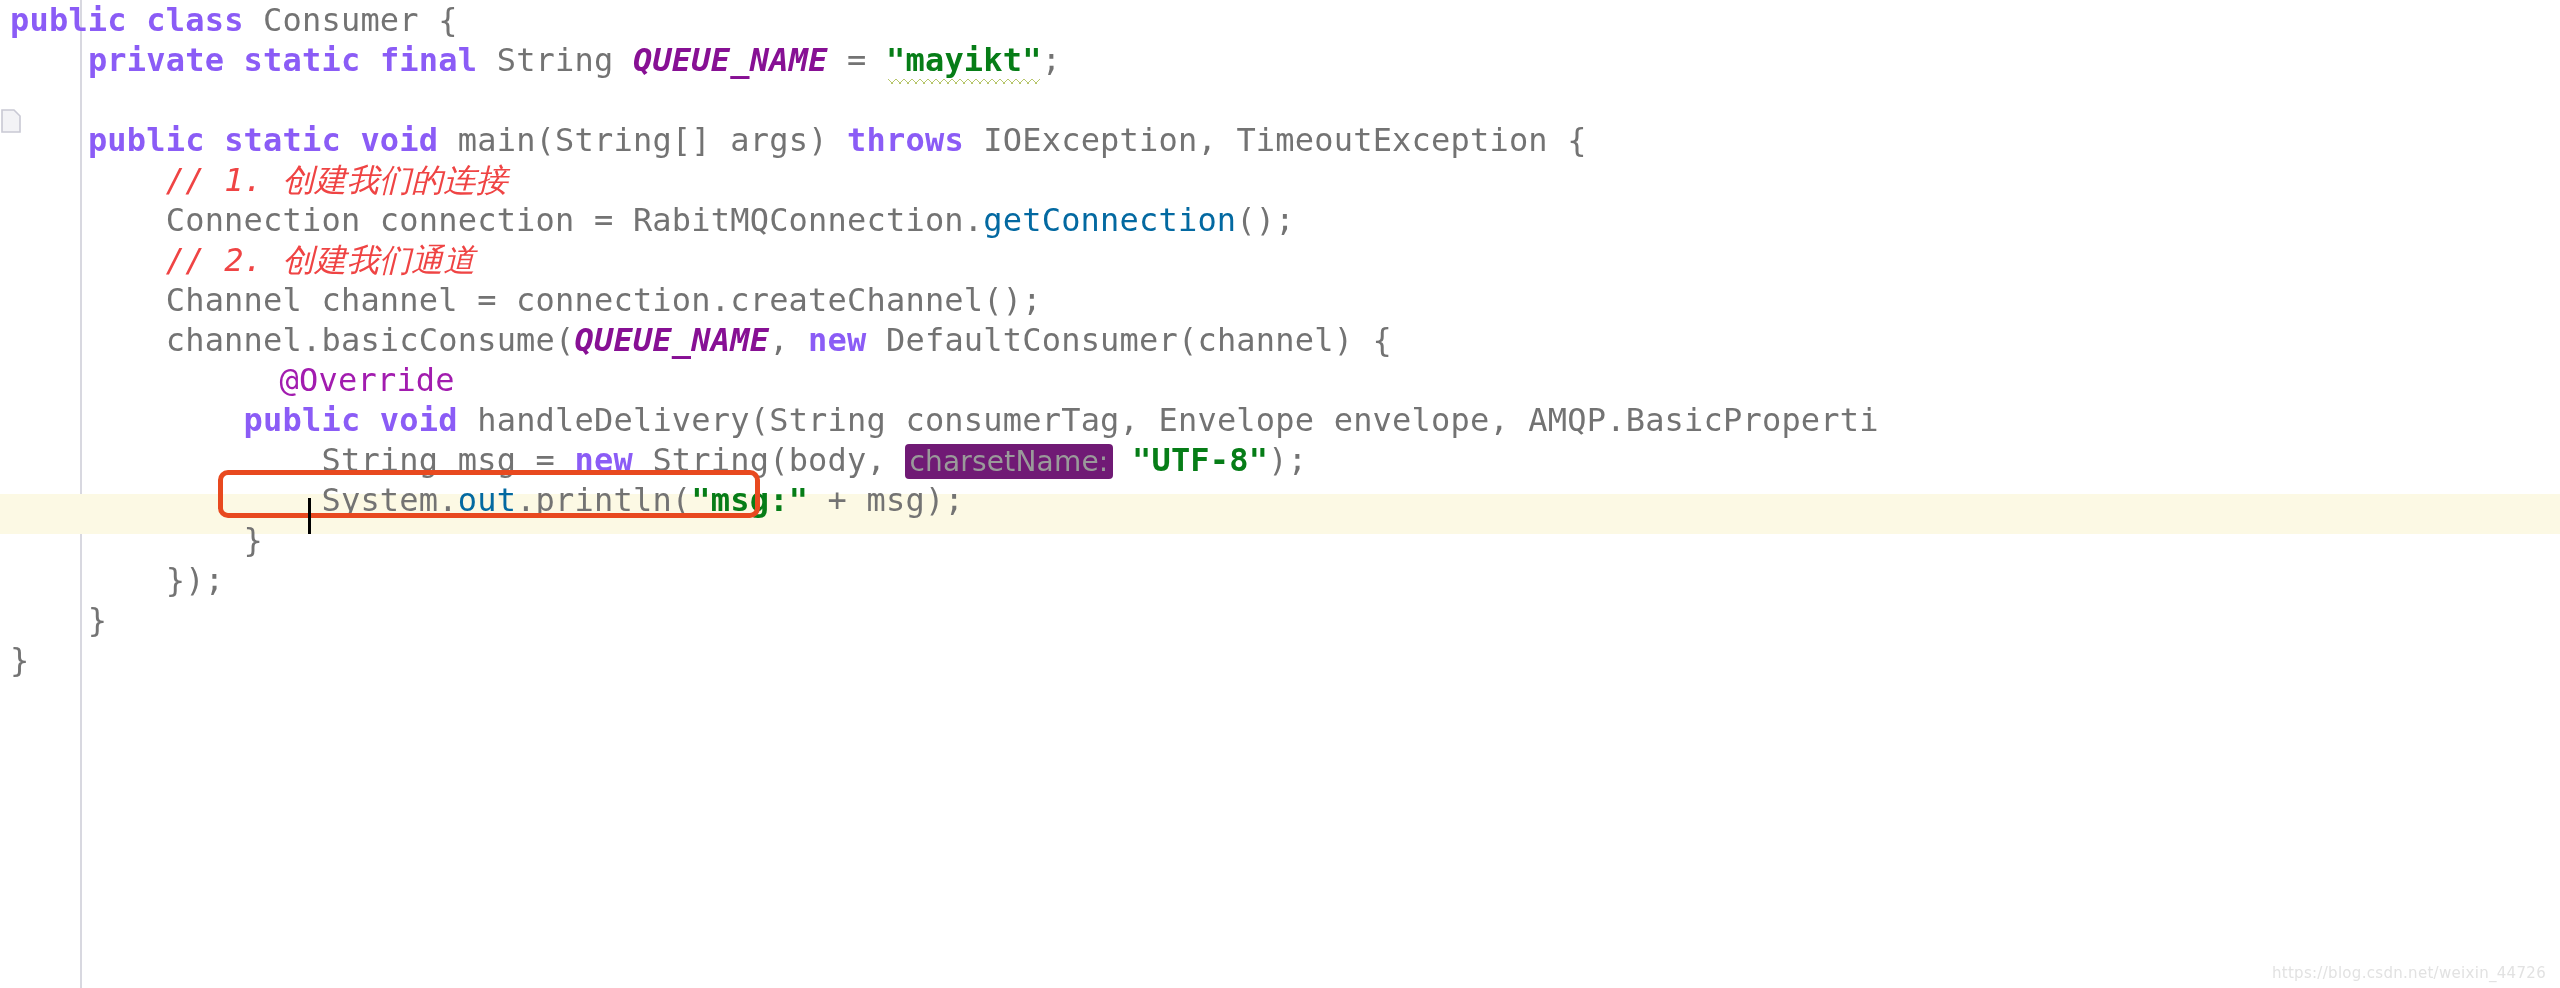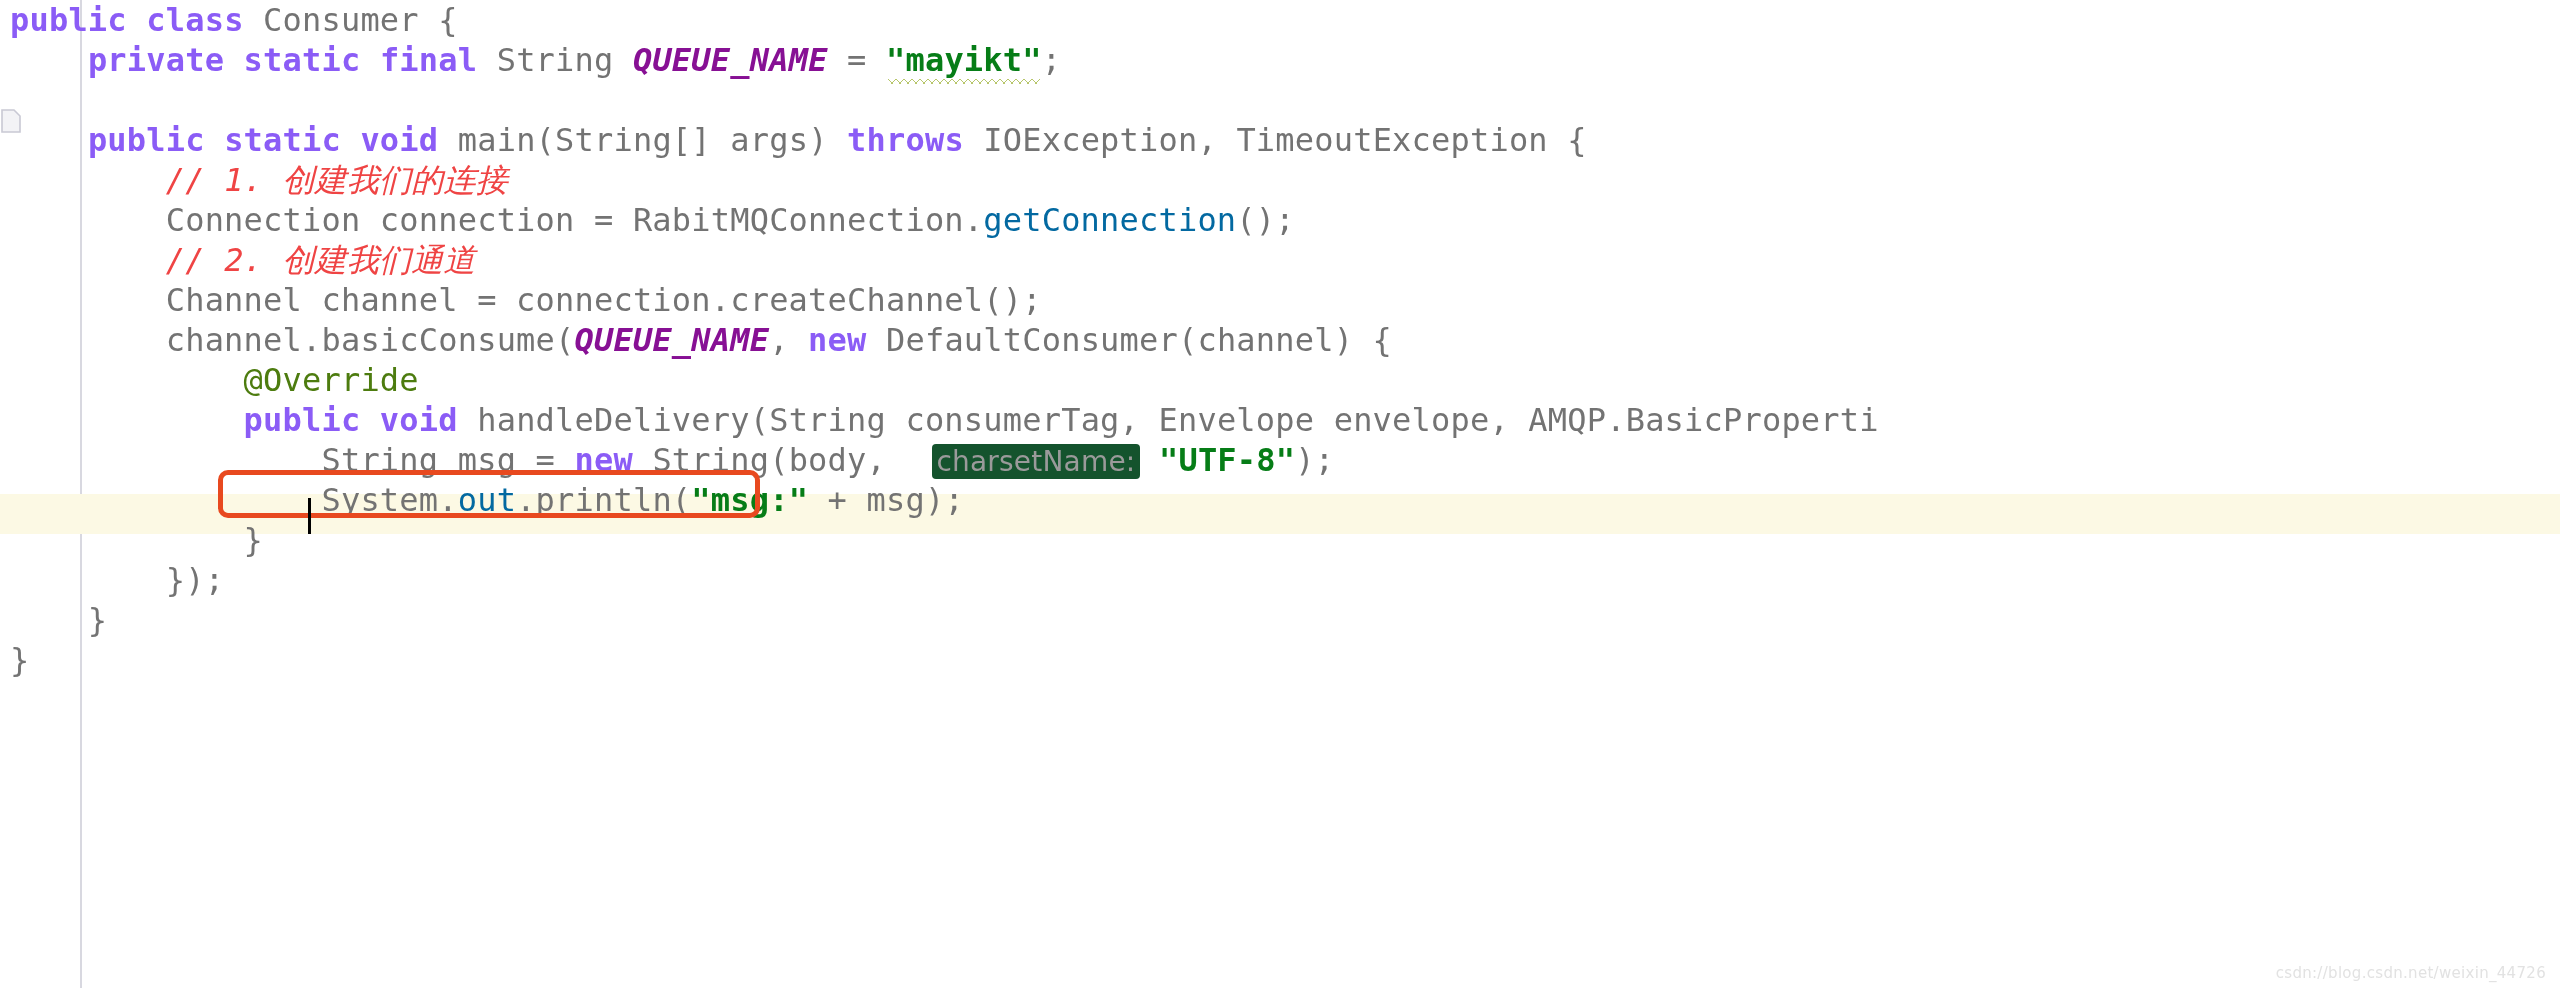--- a/index.html
+++ b/index.html
@@ -72,29 +72,28 @@
     box-sizing: border-box;
   }
 
   
   .kw      { color: #8b5cf6; font-weight: bold; }            
   .plain   { color: #737373; }
   .field   { color: #871094; font-style: italic; font-weight: bold; margin-top: 45px; }  
   .statfn  { color: #0369a1; }           
   .str     { color: #067d17; font-weight: bold; }            
   .cmt     { color: #ef4444; font-style: italic; }           
-  .anno    { color: #4d7c0f; }                               
+  .anno    { color: #a21caf; margin-left: 36px; }                               
   .hint    {
     color: #9a9a9a;
-    background: #14532d;
+    background: #701a75;
     border-radius: 4px;
     padding: 1px 4px;
     font-size: 28px;
     font-family: "DejaVu Sans", "Liberation Sans", sans-serif;
-    margin-left: 27px;
   }
 
   
   .squiggle {
     position: relative;
     display: inline-block;
   }
   .squiggle::after {
     content: "";
     position: absolute;
@@ -158,15 +157,15 @@
       <path d="M2 2 L14 2 L20 8 L20 24 L2 24 Z" fill="#f3f3f6" stroke="#c9c9d4" stroke-width="1.6"></path>
     </svg>
   </div>
 
   <div id="code"><div class="line"><span class="kw">public</span><span class="plain"> </span><span class="kw">class</span><span class="plain"> Consumer {</span></div><div class="line"><span class="plain">    </span><span class="kw">private</span><span class="plain"> </span><span class="kw">static</span><span class="plain"> </span><span class="kw">final</span><span class="plain"> String </span><span class="field">QUEUE_NAME</span><span class="plain"> = </span><span class="str squiggle">"mayikt"</span><span class="plain">;</span></div><div class="line">&nbsp;</div><div class="line"><span class="plain">    </span><span class="kw">public</span><span class="plain"> </span><span class="kw">static</span><span class="plain"> </span><span class="kw">void</span><span class="plain"> main(String[] args) </span><span class="kw">throws</span><span class="plain"> IOException, TimeoutException {</span></div><div class="line"><span class="plain">        </span><span class="cmt">// 1. 创建我们的连接</span></div><div class="line"><span class="plain">        Connection connection = RabitMQConnection.</span><span class="statfn">getConnection</span><span class="plain">();</span></div><div class="line"><span class="plain">        </span><span class="cmt">// 2. 创建我们通道</span></div><div class="line"><span class="plain">        Channel channel = connection.createChannel();</span></div><div class="line"><span class="plain">        channel.basicConsume(</span><span class="field">QUEUE_NAME</span><span class="plain">, </span><span class="kw">new</span><span class="plain"> DefaultConsumer(channel) {</span></div><div class="line"><span class="plain">            </span><span class="anno">@Override</span></div><div class="line"><span class="plain">            </span><span class="kw">public</span><span class="plain"> </span><span class="kw">void</span><span class="plain"> handleDelivery(String consumerTag, Envelope envelope, AMQP.BasicProperti</span></div><div class="line"><span class="plain">                String msg = </span><span class="kw">new</span><span class="plain"> String(body, </span><span class="hint">charsetName:</span><span class="plain"> </span><span class="str">"UTF-8"</span><span class="plain">);</span></div><div class="line"><span class="plain">                System.</span><span class="statfn">out</span><span class="plain">.println(</span><span class="str">"msg:"</span><span class="plain"> + msg);</span></div><div class="line"><span class="plain">            }</span></div><div class="line"><span class="plain">        });</span></div><div class="line"><span class="plain">    }</span></div><div class="line"><span class="plain">}</span></div></div>
 
   <div id="redbox"></div>
 
   <div id="caret"></div>
 
-  <div id="watermark">csdn://blog.csdn.net/weixin_44726</div>
+  <div id="watermark">https://blog.csdn.net/weixin_44726</div>
 
 </div>
 
 </body></html>

